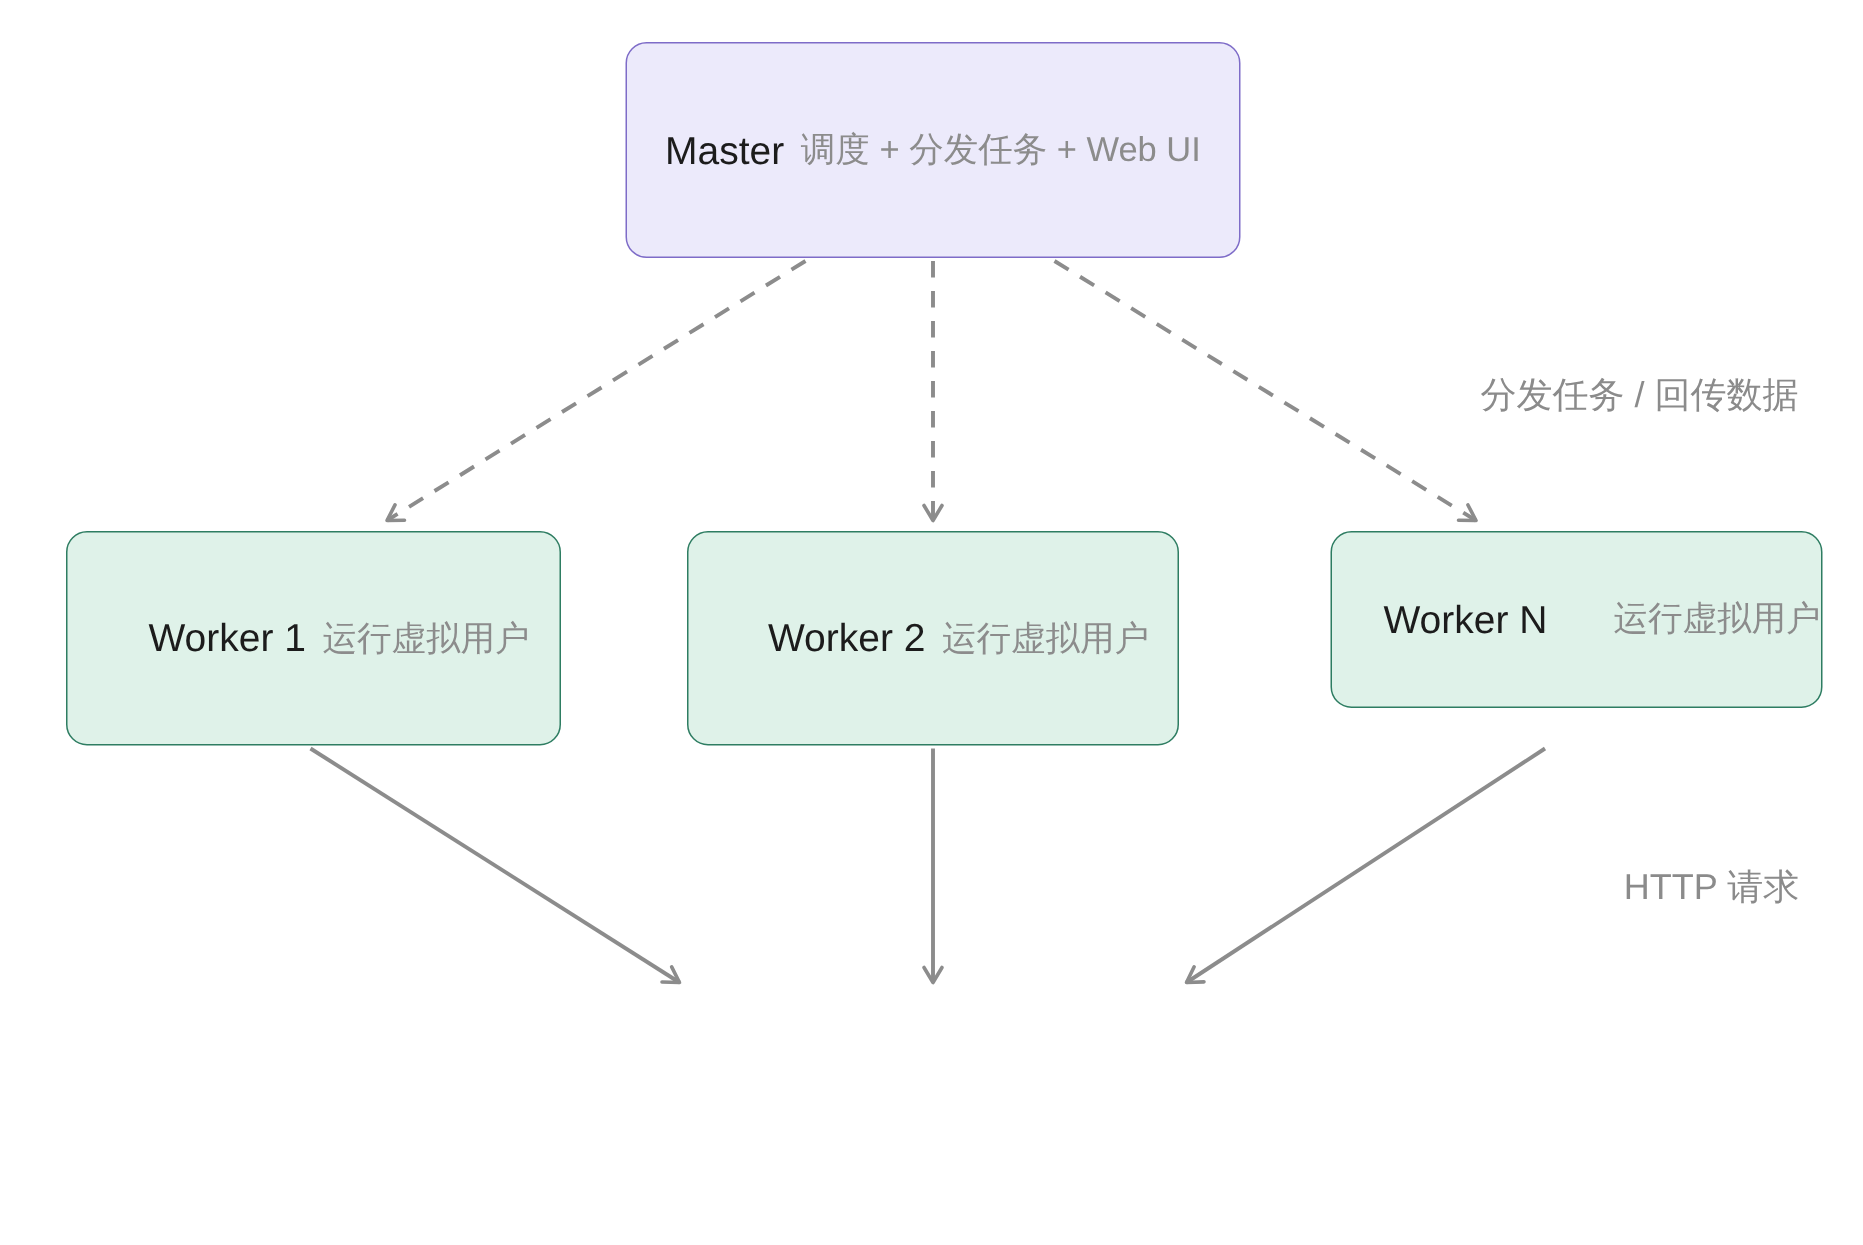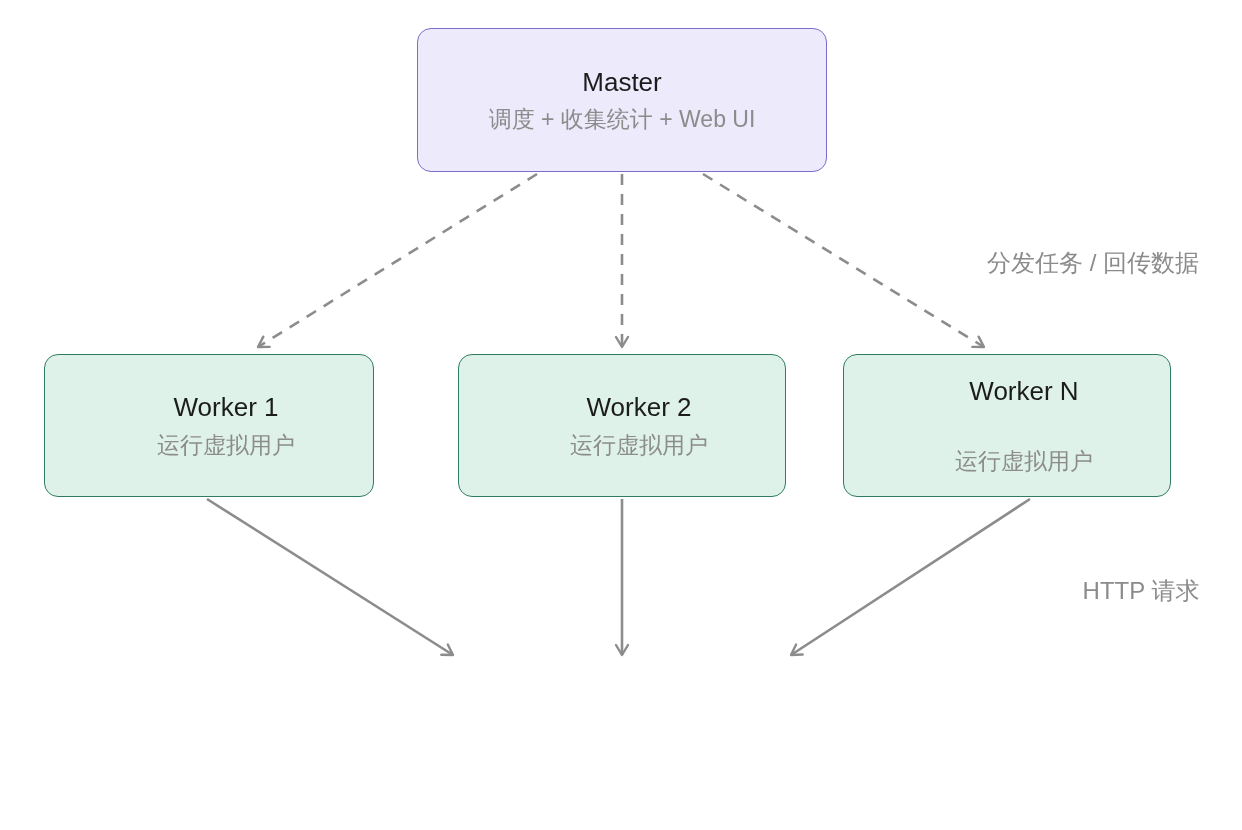--- a/index.html
+++ b/index.html
@@ -31,21 +31,20 @@
   .edge-label {
     font-size: 24px;
     fill: #8B8B8B;
     text-anchor: middle;
     font-family: "Liberation Sans", "DejaVu Sans", sans-serif;
   }
   .node {
     position: absolute;
     box-sizing: border-box;
     display: flex;
-    flex-direction: column;
     align-items: center;
     justify-content: center;
     gap: 11px;
     border-radius: 14px;
     border: 1.6px solid;
     text-align: center;
   }
   .node .title {
     font-size: 26px;
     color: #1C1C1C;
@@ -61,21 +60,21 @@
     background: #ECEAFB;
     border-color: #7E6CC8;
   }
   .node.worker {
     background: #DFF2E9;
     border-color: #2E7D62;
     padding-left: 34px;
   }
   .node.worker1 { left: 44px;  top: 354px; width: 330px; height: 143px; }
   .node.worker2 { left: 458px; top: 354px; width: 328px; height: 143px; }
-  .node.workerN { left: 843px; top: 354px; width: 328px; height: 143px; gap: 44px; }
+  .node.workerN { left: 887px; top: 354px; width: 328px; height: 118px; gap: 44px; }
   .node.target {
     left: 334px; top: 662px; width: 568px; height: 146px;
     background: #FBEBE3;
     border-color: #AC4E31;
   }
 </style>
 </head>
 <body>
 
 <div class="canvas">
@@ -99,21 +98,21 @@
       <path d="M1030,499 L791,655" marker-end="url(#arrowhead)"></path>
     </g>
 
     <text class="edge-label" x="1093" y="271">分发任务 / 回传数据</text>
 
     <text class="edge-label" x="1141" y="599">HTTP 请求</text>
   </svg>
 
   <div class="node master">
     <div class="title">Master</div>
-    <div class="subtitle">调度 + 收集统计 + Web UI</div>
+    <div class="subtitle">调度 + 分发任务 + Web UI</div>
   </div>
 
   <div class="node worker worker1">
     <div class="title">Worker 1</div>
     <div class="subtitle">运行虚拟用户</div>
   </div>
 
   <div class="node worker worker2">
     <div class="title">Worker 2</div>
     <div class="subtitle">运行虚拟用户</div>

